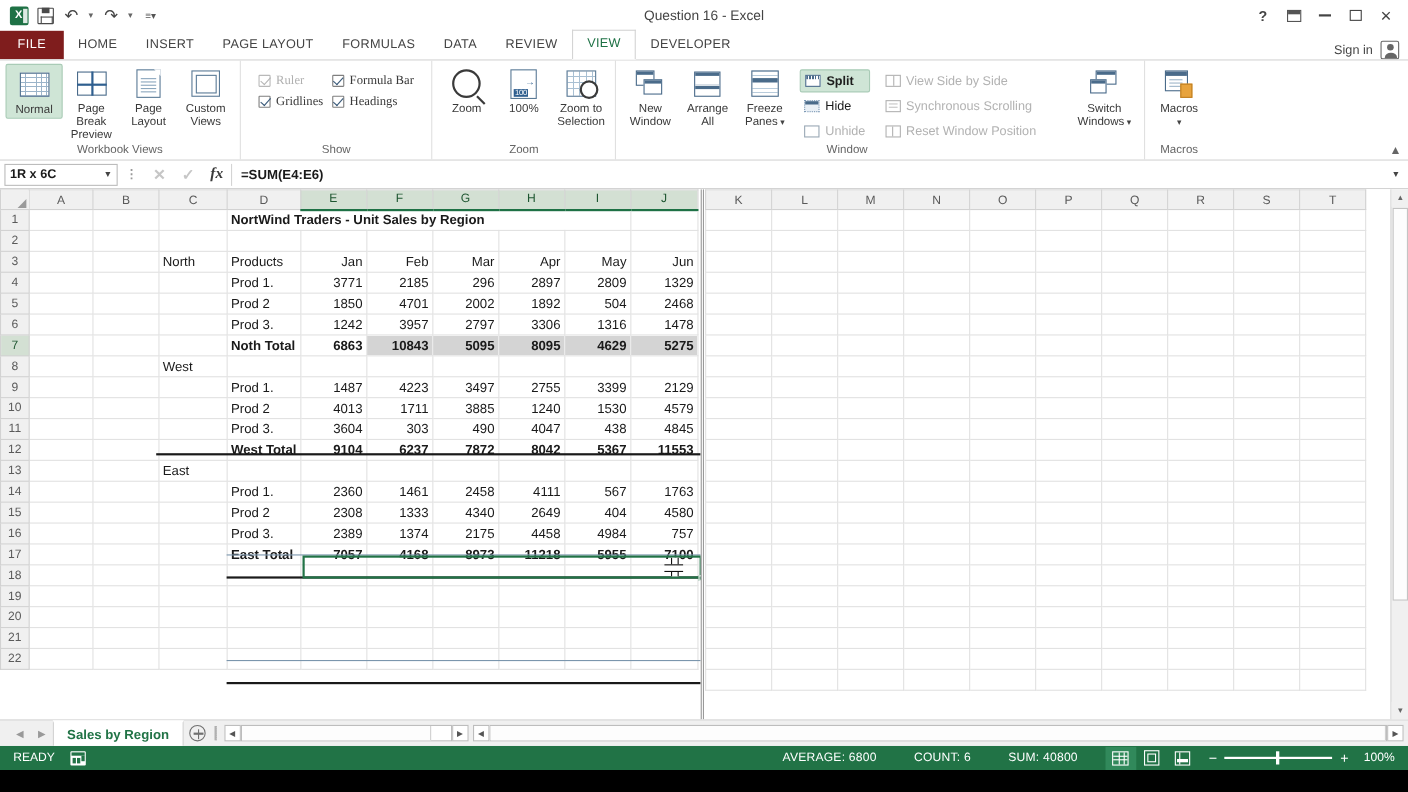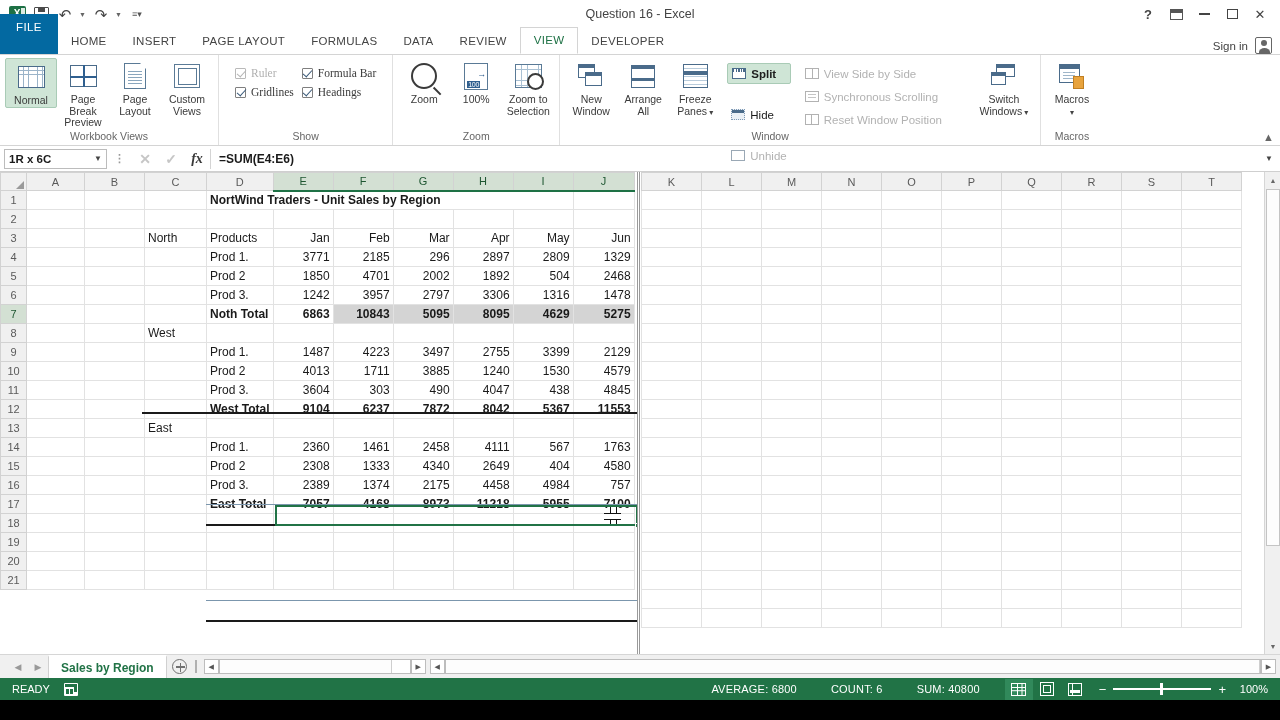--- a/index.html
+++ b/index.html
@@ -31,21 +31,21 @@
   .win-ctrls { margin-left: auto; display: flex; align-items: center; padding-right: 6px; gap: 0px; }
   .win-btn { width: 28px; height: 24px; display: flex; align-items: center; justify-content: center; color: #444; font-size: 13px; cursor: pointer; }
   .win-btn.help { font-weight: bold; }
   .ribopt { width: 13px; height: 11px; border: 1.4px solid #555; position: relative; }
   .ribopt:before { content:""; position:absolute; left:0; top:0; right:0; height:3px; background:#555; }
   .minico { width: 11px; height: 1.6px; background: #444; }
   .maxico { width: 11px; height: 10px; border: 1.5px solid #444; }
 
   
   .tabbar { height: 26px; background: #fff; display: flex; align-items: flex-end; position: relative; flex: 0 0 26px; }
-  .tab-file { background: #0369a1; color: #fff; font-size: 11.5px; padding: 0 16px; height: 40px; line-height: 26px; letter-spacing: .4px; cursor: pointer; }
+  .tab-file { background: #7f1d1d; color: #fff; font-size: 11.5px; padding: 0 16px; height: 26px; line-height: 26px; letter-spacing: .4px; cursor: pointer; }
   .tab { font-size: 11.5px; color: #444; padding: 0 13px; height: 26px; line-height: 26px; letter-spacing: .3px; cursor: pointer; }
   .tab.active { color: #1e7145; font-weight: normal; background: #fff; border: 1px solid #d4d4d4; border-bottom: 1px solid #fff; position: relative; z-index: 3; height: 27px; line-height: 25px; }
   .signin { margin-left: auto; display: flex; align-items: center; gap: 7px; padding-right: 8px; font-size: 11.5px; color: #444; cursor: pointer; }
   .avatar { width: 17px; height: 17px; border: 1.4px solid #666; border-radius: 2px; position: relative; overflow: hidden; }
   .avatar:before { content:""; position:absolute; left:5px; top:2px; width:6px; height:6px; border-radius:50%; background:#666; }
   .avatar:after { content:""; position:absolute; left:2.5px; top:9.5px; width:11px; height:8px; border-radius:50% 50% 0 0; background:#666; }
 
   
   .ribbon { height: 92px; background: #fff; border-top: 1px solid #d4d4d4; border-bottom: 1px solid #d4d4d4; display: flex; position: relative; flex: 0 0 92px; }
   .rgroup { display: flex; flex-direction: column; justify-content: space-between; border-right: 1px solid #e0e0e0; padding: 3px 5px 0; position: relative; }
@@ -401,21 +401,21 @@
         <div class="bigbtn">
           <div class="ico-frame">
               <div class="freezeico"></div>
             </div>
           <div class="cap">
             <span>Freeze</span><br>
             <span>Panes</span><span class="caret-dn"> ▾</span>
           </div>
         </div>
 
-        <div style="display:flex;flex-direction:column;gap:20px;padding:5px 0 0 6px">
+        <div style="display:flex;flex-direction:column;gap:2px;padding:5px 0 0 6px">
           <div class="smallbtn sel">
             <span class="si-split"></span>
             <span>Split</span>
           </div>
           <div class="smallbtn">
             <span class="si-hide"></span>
             <span>Hide</span>
           </div>
           <div class="smallbtn dimmed">
             <span class="si-unhide"></span>
@@ -766,20 +766,33 @@
             <td class="cell"></td>
             <td class="cell"></td>
             <td class="cell"></td>
             <td class="cell"></td>
             <td class="cell"></td>
             <td class="cell"></td>
             <td class="cell"></td>
             <td class="cell"></td>
             <td class="cell"></td>
           </tr>
+          <tr>
+            <th class="rowhead">22</th>
+            <td class="cell"></td>
+            <td class="cell"></td>
+            <td class="cell"></td>
+            <td class="cell"></td>
+            <td class="cell"></td>
+            <td class="cell"></td>
+            <td class="cell"></td>
+            <td class="cell"></td>
+            <td class="cell"></td>
+            <td class="cell"></td>
+          </tr>
         </tbody>
       </table>
 
     <table class="sheet" id="right-table" style="left:641px;top:0">
         <tbody>
           <tr>
             <th class="colhead" style="width:60px">K</th>
             <th class="colhead" style="width:60px">L</th>
             <th class="colhead" style="width:60px">M</th>
             <th class="colhead" style="width:60px">N</th>

